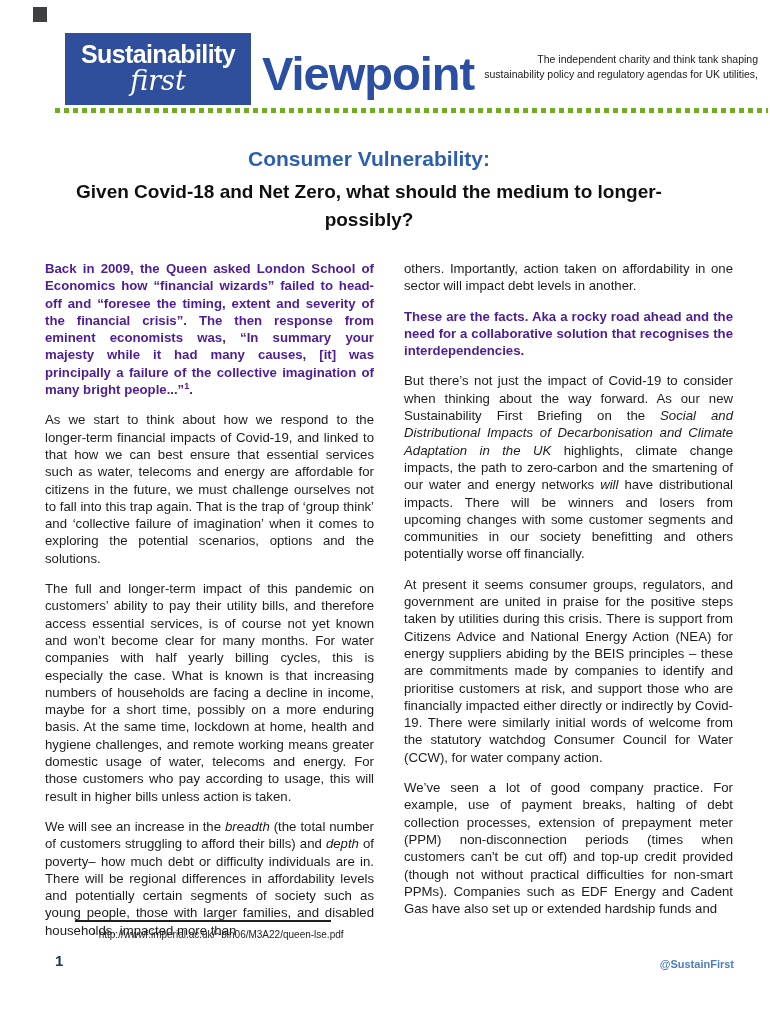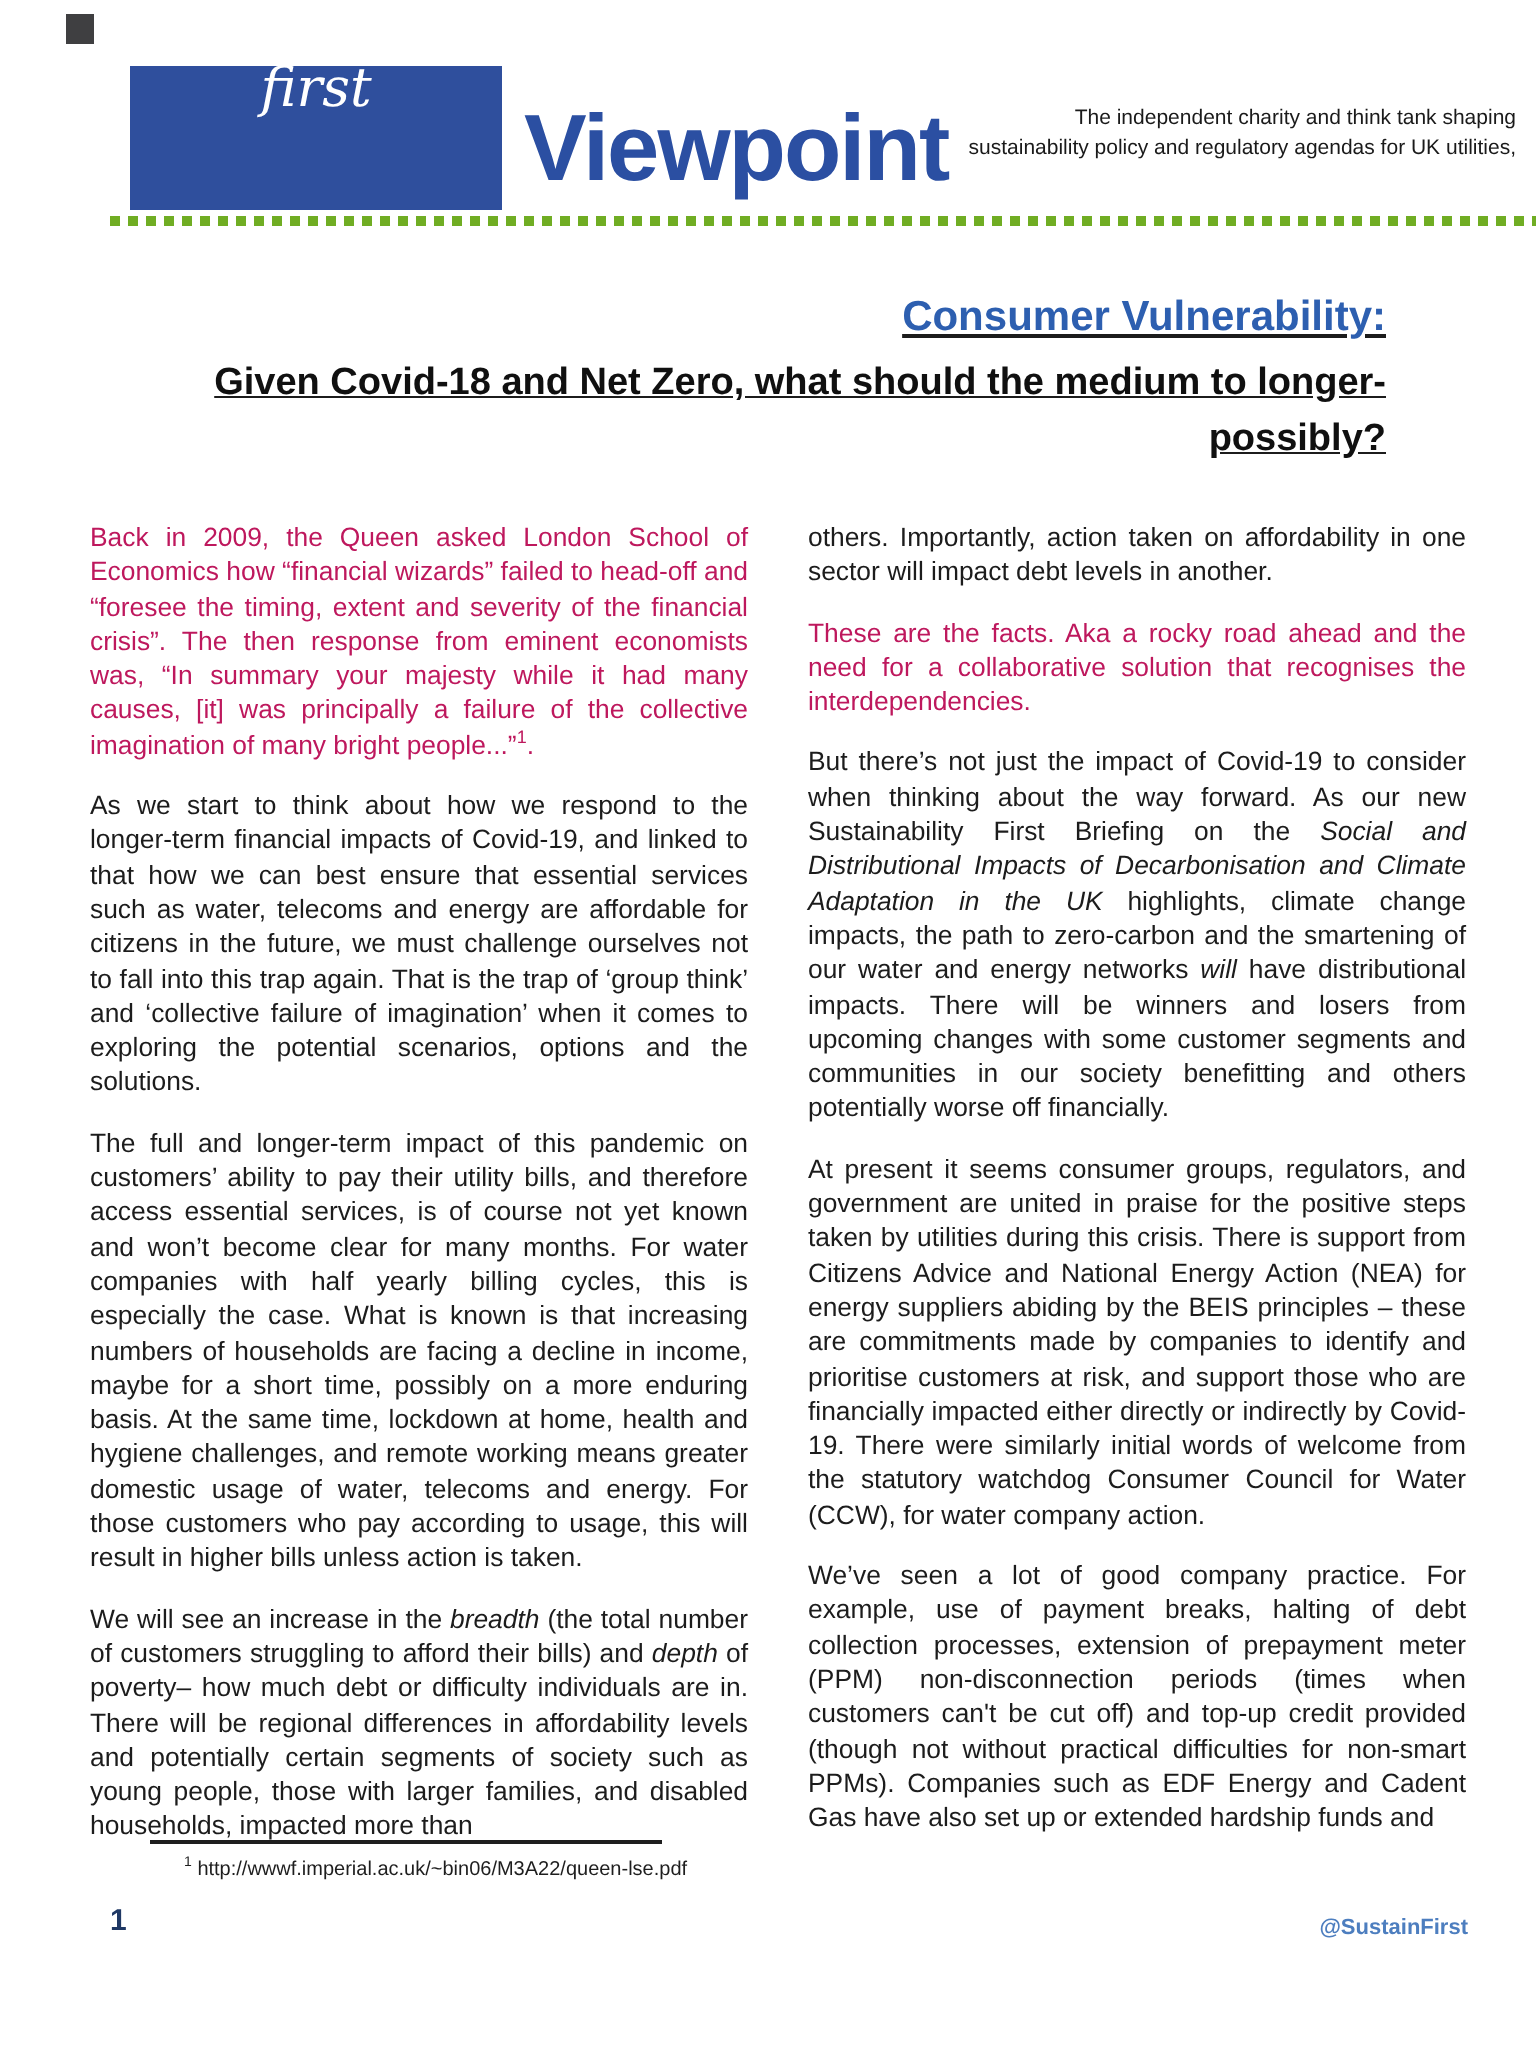--- a/index.html
+++ b/index.html
@@ -13,29 +13,29 @@
   .corner-mark{position:absolute;left:33px;top:7px;width:14px;height:15px;background:#3f3f41;}
   .logo-box{position:absolute;left:65px;top:33px;width:186px;height:72px;background:#2f4f9d;color:#fff;text-align:center;}
   .logo-line1{font-weight:bold;font-size:25px;letter-spacing:-0.6px;margin-top:7px;}
   .logo-line2{font-family:"DejaVu Serif", serif;font-style:italic;font-size:27px;line-height:27px;margin-top:-2px;}
   .masthead{position:absolute;left:262px;top:46px;font-size:47px;font-weight:bold;color:#2b4fa2;letter-spacing:-1px;}
   .tagline{position:absolute;right:12px;top:52px;width:300px;text-align:right;font-size:10.5px;line-height:15px;color:#1a1a1a;}
   .dotted{position:absolute;left:55px;top:108px;width:713px;height:5px;
     background:repeating-linear-gradient(to right,#70ad23 0 5px,transparent 5px 9px);}
 
   
-  .title-block{position:absolute;left:83px;top:147px;width:610px;text-align:right;text-decoration:underline;}
+  .title-block{position:absolute;left:64px;top:147px;width:610px;text-align:center;}
   .title-heading{color:#2d5fb0;font-size:21px;font-weight:bold;margin-bottom:7px;}
   .title-sub{color:#101010;font-size:19px;font-weight:bold;line-height:28px;}
 
   
   .columns{position:absolute;left:45px;top:260px;width:688px;display:flex;gap:30px;}
   .col{width:329px;font-size:13.2px;line-height:17.3px;text-align:justify;}
   .col p{margin:0 0 13px 0;}
-  .col p.blue-bold{color:#be185d;font-weight:normal;}
+  .col p.blue-bold{color:#4c1d95;font-weight:bold;}
   .col sup{font-size:9px;line-height:0;}
 
   
   .footnote-rule{position:absolute;left:75px;top:920px;width:256px;border-top:2px solid #1e1e1e;}
   .footnote{position:absolute;left:92px;top:928px;font-size:10px;color:#1e1e1e;}
   .footnote sup{font-size:7px;}
 
   
   .page-number{position:absolute;left:55px;top:952px;font-size:15px;font-weight:bold;color:#1f3864;}
   .footer-info{position:absolute;right:36px;top:957px;text-align:right;font-size:11px;font-weight:bold;line-height:15px;}
@@ -44,20 +44,21 @@
   .footer-handle{color:#4d7ebf;}
 </style>
 </head>
 <body>
 
 <div class="page">
 
   <div class="corner-mark"></div>
 
   <div class="logo-box">
+    <div class="logo-line1">Sustainability</div>
     <div class="logo-line2">first</div>
   </div>
 
   <div class="masthead">Viewpoint</div>
 
   <div class="tagline">
     <div>The independent charity and think tank shaping</div>
     <div>sustainability policy and regulatory agendas for UK utilities,</div>
   </div>
 

